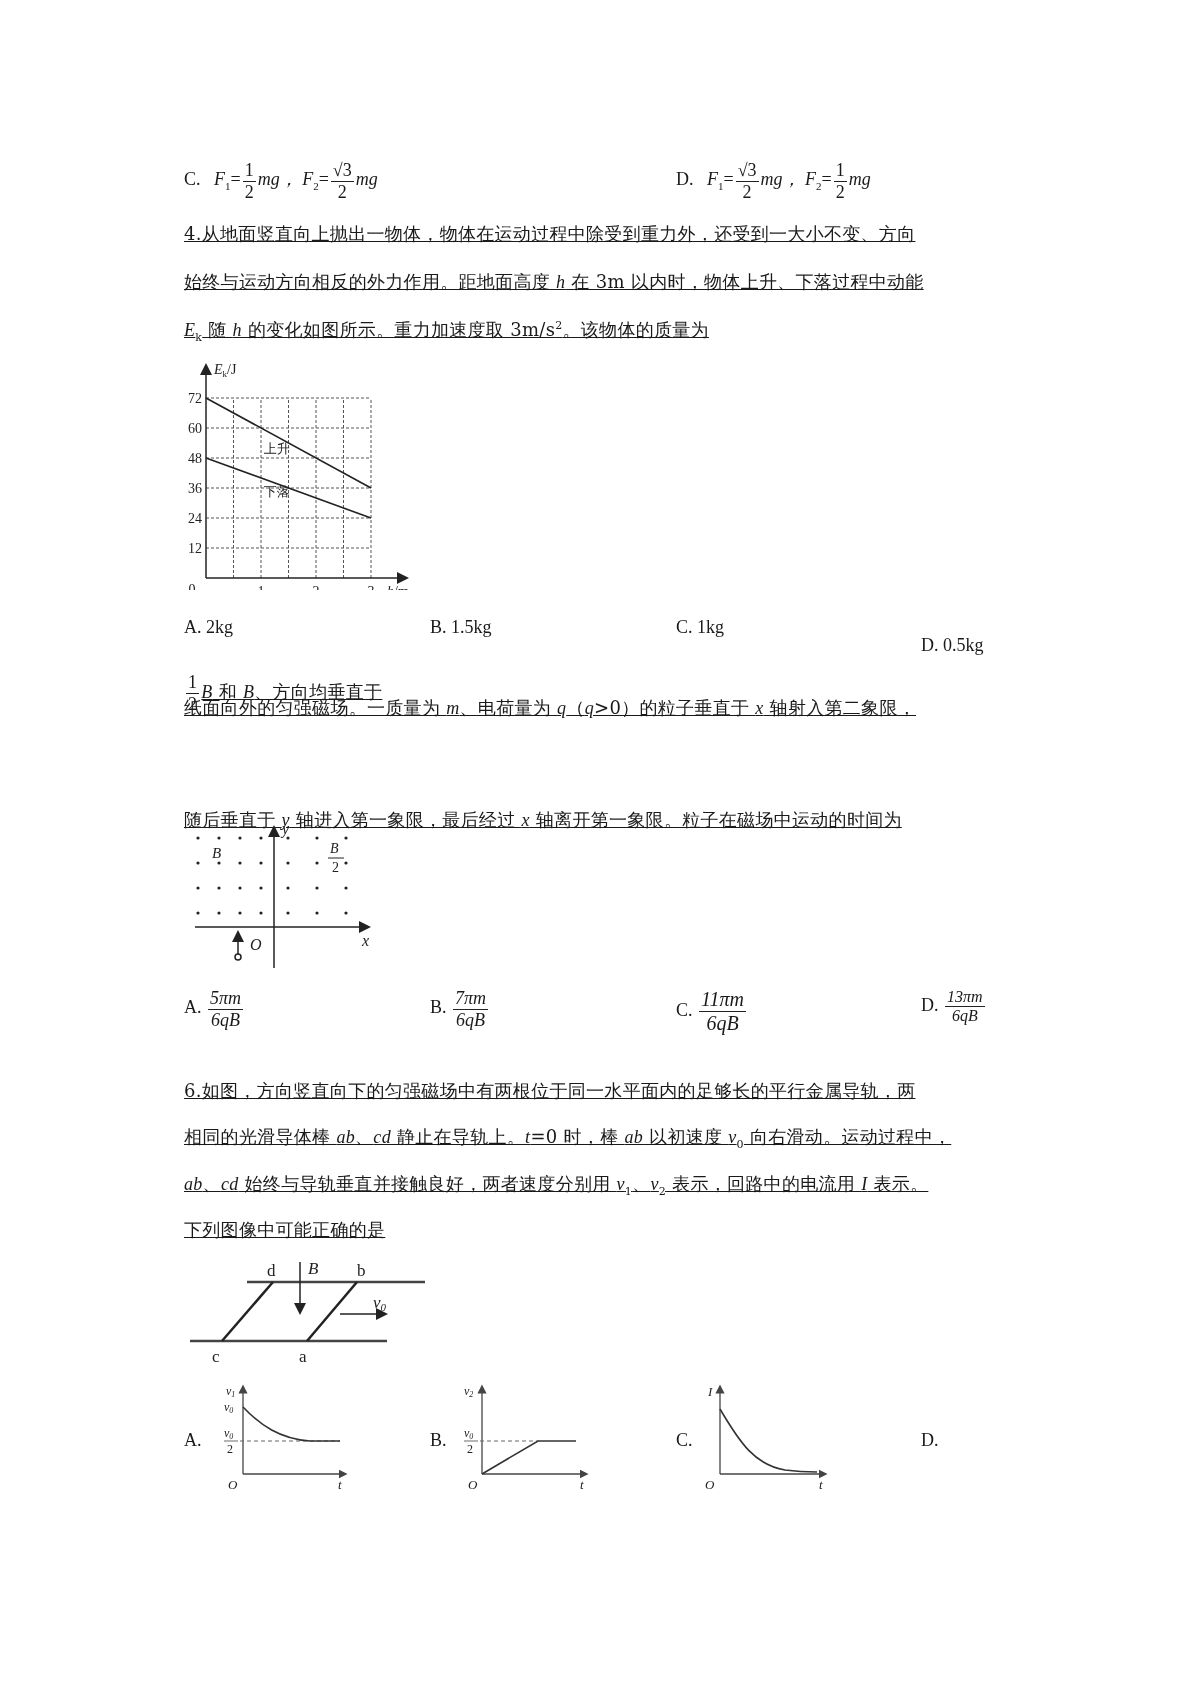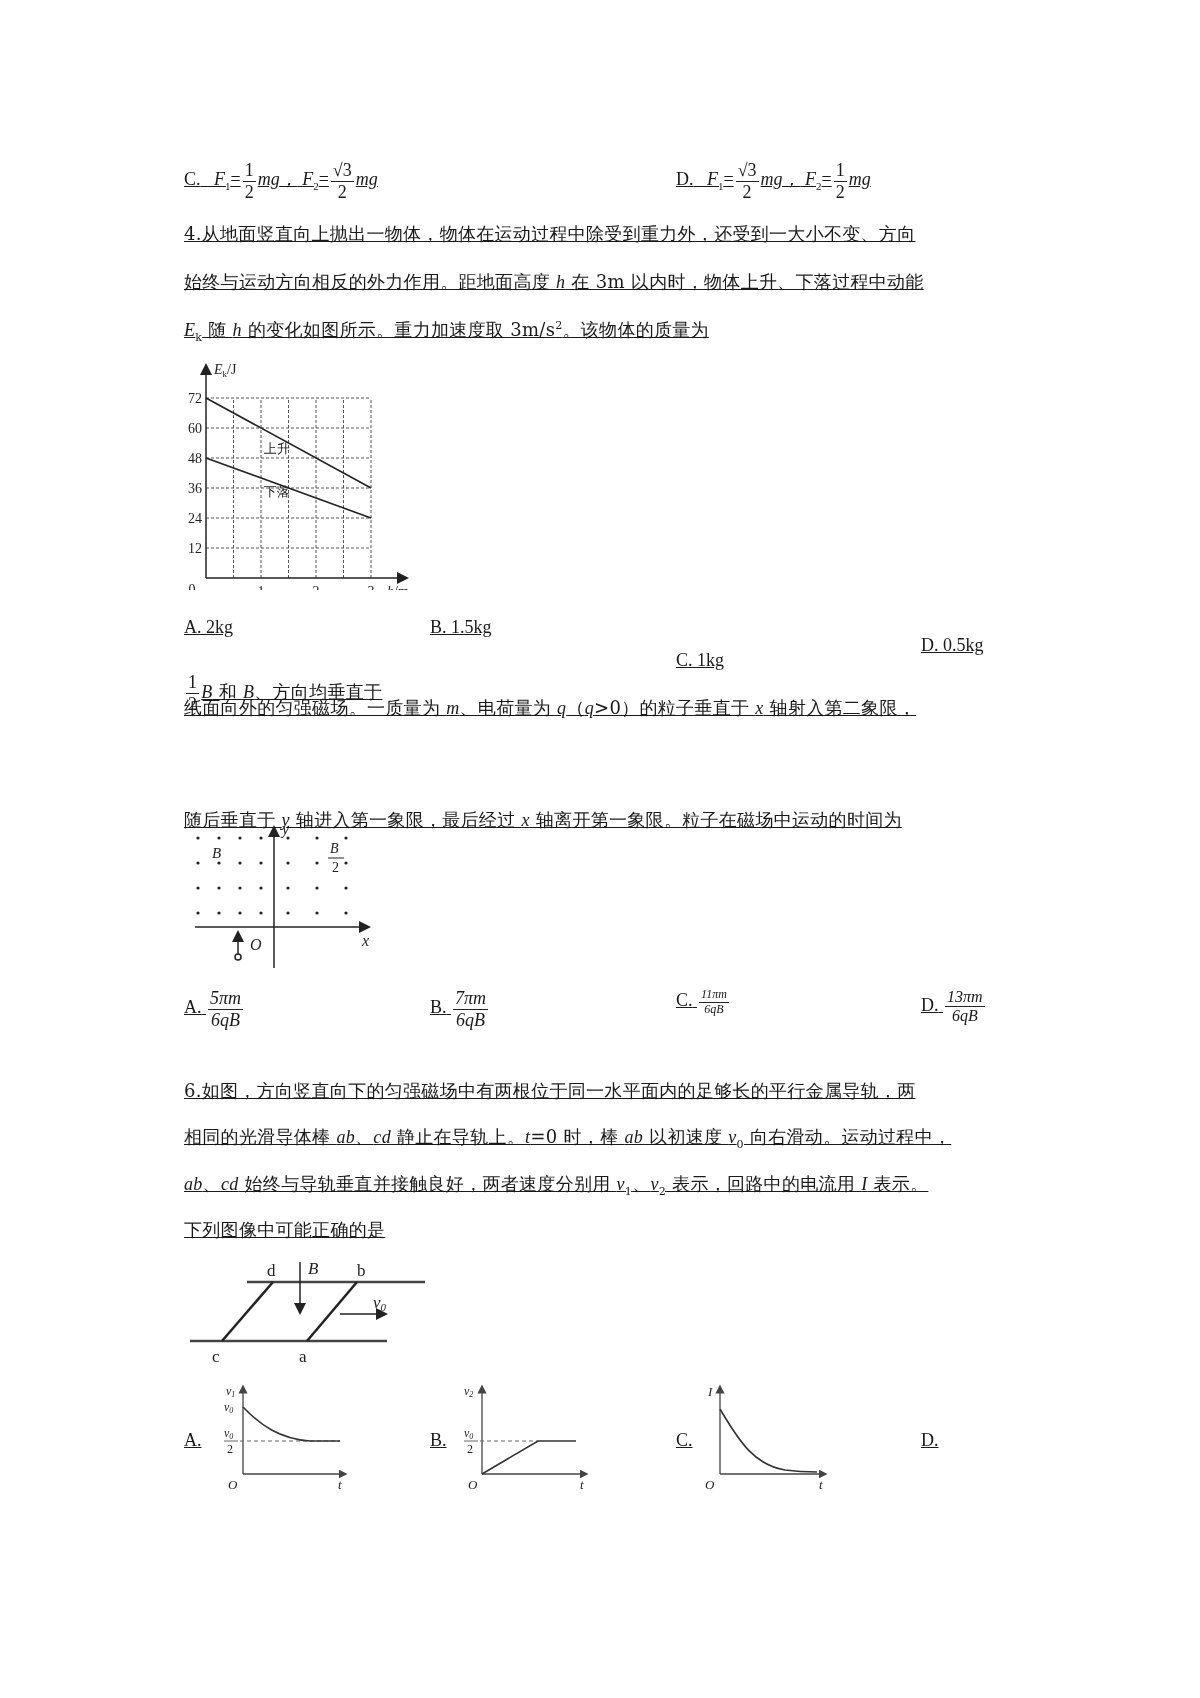--- a/index.html
+++ b/index.html
@@ -8,21 +8,21 @@
     font-family: "DejaVu Serif", "Liberation Serif", serif;
     color: #1a1a1a;
   }
   .line { position: absolute; left: 184px; font-size: 18px; white-space: nowrap; letter-spacing: 0.3px; text-decoration: underline; }
   .it { font-style: italic; font-family: "Liberation Serif", serif; }
   .rm { font-family: "Liberation Serif", serif; }
   sub, sup { font-size: 11px; }
   .frac { display: inline-flex; flex-direction: column; align-items: center; vertical-align: middle; margin: 0 2px; line-height: 1.15; }
   .frac .num { border-bottom: 1px solid #222; padding: 0 2px; }
   .frac .den { padding: 0 2px; }
-  .opt { position: absolute; font-size: 18px; white-space: nowrap; font-family: "Liberation Serif", serif; text-decoration: underline; }
+  .opt { position: absolute; font-size: 18px; white-space: nowrap; font-family: "Liberation Serif", serif; }
   .fig { position: absolute; }
   svg text { font-family: "Liberation Serif", serif; fill: #222; }
 </style>
 </head>
 <body>
 
 <div class="opt" style="left:184px; top:160px;">
   <span>C.</span>&nbsp;&nbsp;
   <span class="it">F</span><sub>1</sub><span>=</span><span class="frac">
       <span class="num">1</span>
@@ -90,21 +90,21 @@
       <text x="16" y="234" font-size="14" text-anchor="middle">0</text>
       <text x="38" y="14" font-size="14"><tspan font-style="italic">E</tspan><tspan font-size="9" dy="3">k</tspan><tspan dy="-3">/J</tspan></text>
       <text x="211" y="236" font-size="14"><tspan font-style="italic">h</tspan><tspan>/m</tspan></text>
       <text x="87.75" y="93" font-size="13">上升</text>
       <text x="87.75" y="135.5" font-size="13">下落</text>
     </g>
 </svg>
 
 <div class="opt" style="left:184px; top:617px;">A. 2kg</div>
 <div class="opt" style="left:430px; top:617px;">B. 1.5kg</div>
-<div class="opt" style="left:676px; top:650px;">C. 1kg</div>
+<div class="opt" style="left:676px; top:617px;">C. 1kg</div>
 <div class="opt" style="left:921px; top:635px;text-align:right;">D. 0.5kg</div>
 
 <div class="line" style="top:672px;"><span class="frac rm">
       <span class="num">1</span>
       <span class="den">2</span>
     </span><span class="it">B</span><span> 和 </span><span class="it">B</span><span>、方向均垂直于</span></div>
 <div class="line" style="top:696px;"><span>纸面向外的匀强磁场。一质量为 </span><span class="it">m</span><span>、电荷量为 </span><span class="it">q</span><span>（</span><span class="it">q</span><span>&gt;0）的粒子垂直于 </span><span class="it">x</span><span> 轴射入第二象限，</span></div>
 <div class="line" style="top:808px;"><span>随后垂直于 </span><span class="it">y</span><span> 轴进入第一象限，最后经过 </span><span class="it">x</span><span> 轴离开第一象限。粒子在磁场中运动的时间为</span></div>
 
 <svg class="fig" style="left:190px; top:820px;" width="190" height="150" viewBox="0 0 190 150">
@@ -157,21 +157,21 @@
 </svg>
 
 <div class="opt" style="left:184px; top:988px;"><span>A.</span> <span class="frac it">
       <span class="num">5πm</span>
       <span class="den">6qB</span>
     </span></div>
 <div class="opt" style="left:430px; top:988px;"><span>B.</span> <span class="frac it">
       <span class="num">7πm</span>
       <span class="den">6qB</span>
     </span></div>
-<div class="opt" style="left:676px; top:988px;"><span>C.</span> <span class="frac it" style="font-size:12px">
+<div class="opt" style="left:676px; top:988px;"><span>C.</span> <span class="frac it" style="font-size:20px">
       <span class="num">11πm</span>
       <span class="den">6qB</span>
     </span></div>
 <div class="opt" style="left:921px; top:988px;"><span>D.</span> <span class="frac it" style="font-size:16px">
       <span class="num">13πm</span>
       <span class="den">6qB</span>
     </span></div>
 
 <div class="line" style="top:1079px;">6.如图，方向竖直向下的匀强磁场中有两根位于同一水平面内的足够长的平行金属导轨，两</div>
 <div class="line" style="top:1125px;"><span>相同的光滑导体棒 </span><span class="it">ab</span><span>、</span><span class="it">cd</span><span> 静止在导轨上。</span><span class="it">t</span><span>=0 时，棒 </span><span class="it">ab</span><span> 以初速度 </span><span class="it">v</span><sub>0</sub><span> 向右滑动。运动过程中，</span></div>

